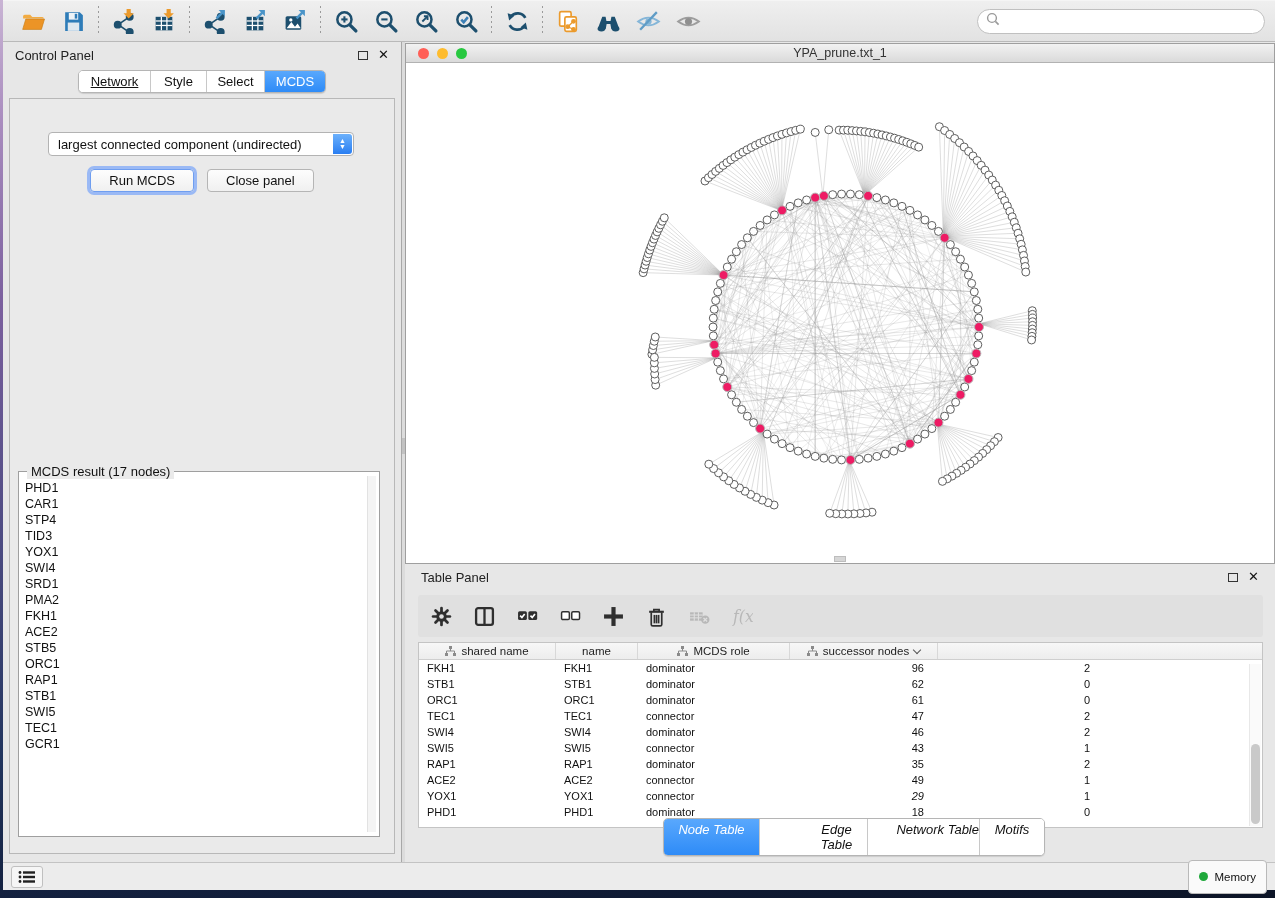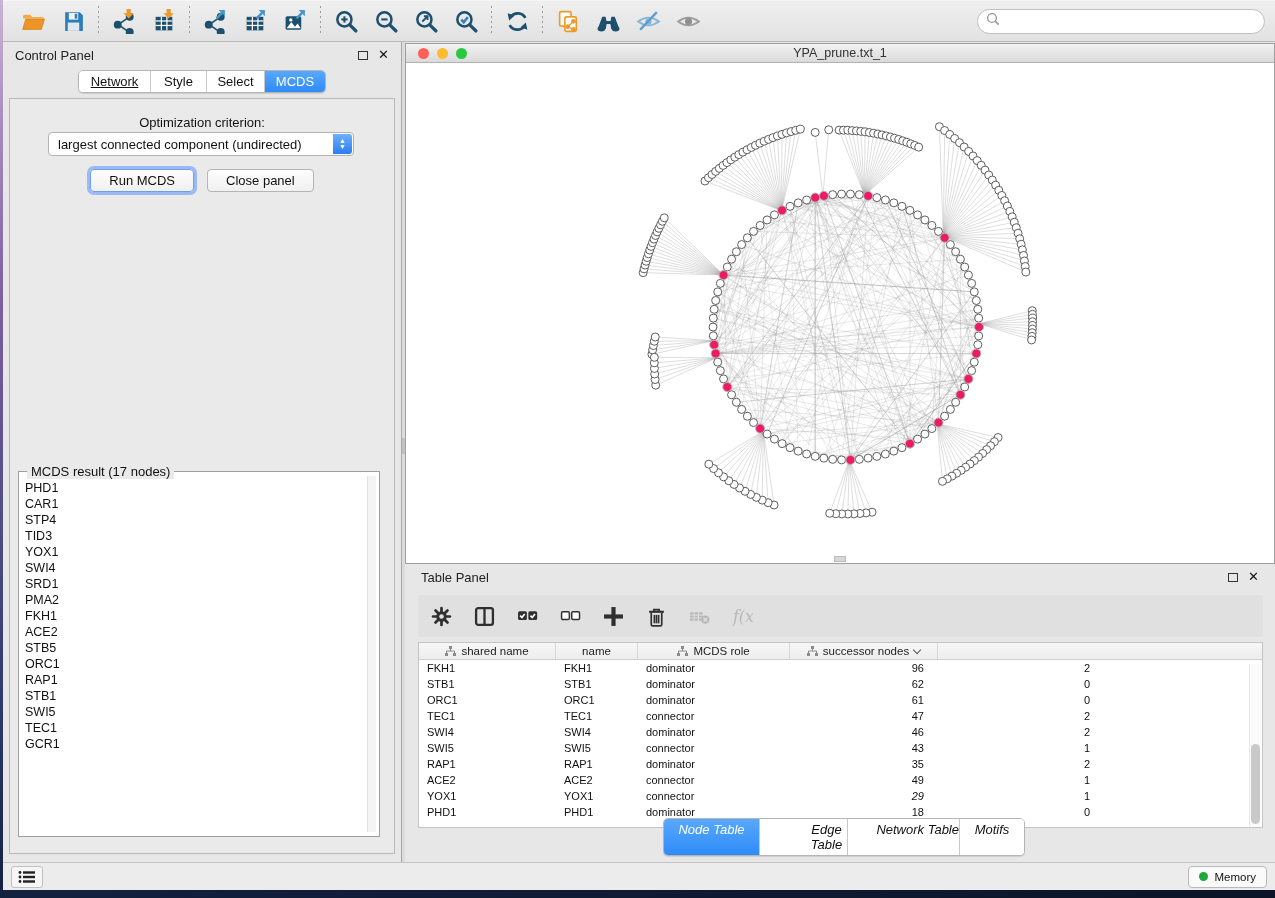--- a/index.html
+++ b/index.html
@@ -93,21 +93,21 @@
     border-left:1px solid #e8e8e8; }
   .tthumb { position:absolute; left:1px; right:1px; bottom:2px; height:80px;
     background:#c9c9c9; border-radius:5px; }
   .tp-tabs { position:absolute; bottom:6px; left:258px;font-style:italic; }
 
   
   .statusbar { position:absolute; left:0; right:0; bottom:0; height:28px; background:#ececec;
     border-top:1px solid #c3c3c3; display:flex; align-items:center; padding:0 8px; }
   .sb-btn { width:32px; height:22px; background:#f6f6f6; border:1px solid #c0c0c0; border-radius:3px;
     display:flex; align-items:center; justify-content:center; }
-  .mem-btn { margin-left:auto; height:22px; padding:4px 10px; background:#fafafa;
+  .mem-btn { margin-left:auto; height:22px; padding:16px 10px; background:#fafafa;
     border:1px solid #b9b9b9; border-radius:4px; display:flex; align-items:center; gap:6px;
     font-size:11.5px; color:#111; }
   .mem-dot { width:9px; height:9px; border-radius:50%; }
 </style>
 </head>
 <body>
 
 <div id="wallpaper">
 <div id="app-window">
 
@@ -308,21 +308,20 @@
     </div>
     <div class="seg-tabs">
           <div class="seg" id="cp-tabs">
             <div class="seg-tab" style="width: 72px; text-decoration: underline;">Network</div>
             <div class="seg-tab" style="width: 56px;">Style</div>
             <div class="seg-tab" style="width: 58px;">Select</div>
             <div class="seg-tab active" style="width: 60px;">MCDS</div>
           </div>
         </div>
     <div class="cp-content">
-      <div class="opt-label">Optimization criterion:</div>
       <div class="dropdown">
         <span>largest connected component (undirected)</span>
         <span class="dd-stepper">
               <span>▲</span>
               <span>▼</span>
             </span>
       </div>
       <div class="btn-row">
         <button class="mac-btn focused">Run MCDS</button>
         <button class="mac-btn">Close panel</button>
@@ -1233,21 +1232,21 @@
               <div class="td num" style="width: 166px;">0</div>
             </div>
           </div>
       <div class="tscroll">
             <div class="tthumb"></div>
           </div>
     </div>
     <div class="tp-tabs">
           <div class="seg" id="tp-tabs">
             <div class="seg-tab active" style="width: 96px;">Node Table</div>
-            <div class="seg-tab" style="width: 88px; padding-left: 46px;">Edge Table</div>
+            <div class="seg-tab" style="width: 108px; padding-left: 46px;">Edge Table</div>
             <div class="seg-tab" style="width: 112px; text-align: right;">Network Table</div>
             <div class="seg-tab" style="width: 64px;">Motifs</div>
           </div>
         </div>
   </div>
 
   <div class="statusbar">
     <div class="sb-btn">
       <svg width="18" height="14" viewBox="0 0 18 14">
         <circle cx="2" cy="2.5" r="1.4" fill="#222"></circle>

